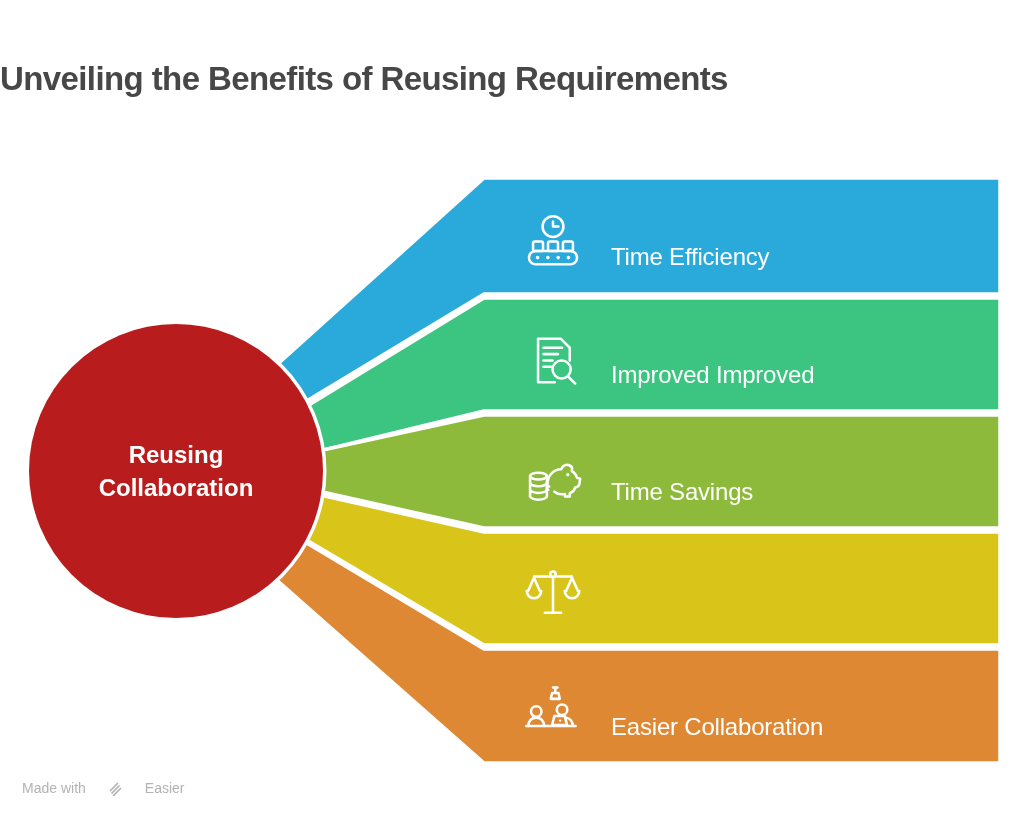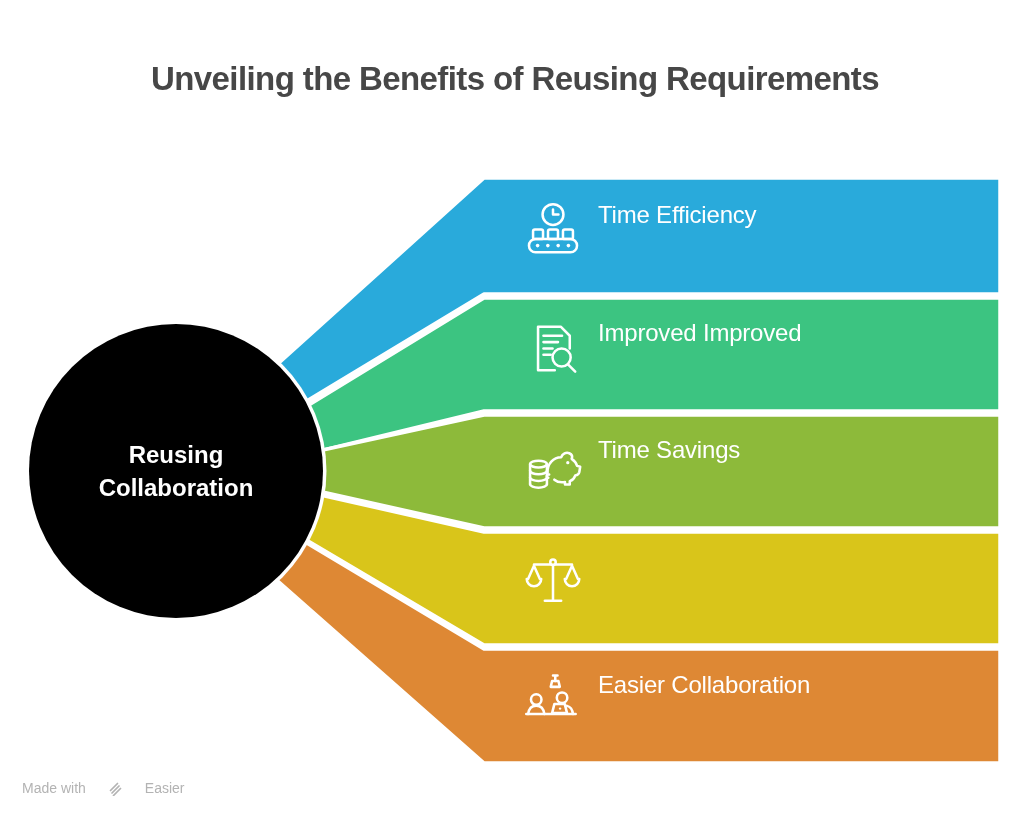--- a/index.html
+++ b/index.html
@@ -1,32 +1,32 @@
 <!DOCTYPE html>
 <html><head>
 <meta charset="utf-8">
 <style>
   html,body{margin:0;padding:0;background:#ffffff;}
   .canvas{
     position:relative;width:1030px;height:824px;background:#ffffff;
     font-family:"Liberation Sans", sans-serif;overflow:hidden;
   }
   .page-title{
-    position:absolute;left:0;right:0;top:60px;text-align:center;
+    position:absolute;left:0;right:0;top:60px;
     font-size:33px;font-weight:bold;letter-spacing:-0.6px;
   }
   .fan-svg{position:absolute;left:0;top:0;}
   .hub-circle{
     position:absolute;left:29px;top:324px;width:294px;height:294px;
     border-radius:50%;box-shadow:0 0 0 3.5px #ffffff;
     display:flex;flex-direction:column;align-items:center;justify-content:center;
   }
   .hub-line{font-size:24px;font-weight:bold;line-height:33px;color:#ffffff;text-align:center;}
   .band-row{
-    position:absolute;height:70px;display:flex;align-items:flex-start;gap:16px;left:524px;
+    position:absolute;height:70px;display:flex;align-items:flex-end;gap:29px;left:524px;
   }
   .band-row .icon-box{width:58px;height:58px;flex:0 0 auto;display:flex;align-items:center;justify-content:center;}
   .band-label{font-size:24px;font-weight:500;color:#ffffff;letter-spacing:-0.2px;white-space:nowrap;}
   .watermark{
     position:absolute;left:22px;top:780px;display:flex;align-items:center;gap:22px;
     font-size:14px;
   }
   .icon-stroke{stroke:#ffffff;fill:none;stroke-width:2.8;stroke-linecap:round;stroke-linejoin:round;}
 </style>
 </head>
@@ -37,21 +37,21 @@
   <div class="page-title" style="color: rgb(71, 71, 71);">Unveiling the Benefits of Reusing Requirements</div>
 
   <svg class="fan-svg" width="1030" height="824" viewBox="0 0 1030 824">
     <polygon points="270,371 484,178 1000,178 1000,294 484,294 295,408" stroke="#ffffff" stroke-width="3.5" stroke-linejoin="round" fill="#29AADB"></polygon>
     <polygon points="299,411 484,298 1000,298 1000,411 484,411 307,454" stroke="#ffffff" stroke-width="3.5" stroke-linejoin="round" fill="#3CC481"></polygon>
     <polygon points="309,453 484,415 1000,415 1000,528 484,528 309,489" stroke="#ffffff" stroke-width="3.5" stroke-linejoin="round" fill="#8DBA3A"></polygon>
     <polygon points="307,492 484,532 1000,532 1000,645 484,645 298,535" stroke="#ffffff" stroke-width="3.5" stroke-linejoin="round" fill="#D9C51A"></polygon>
     <polygon points="300,539 484,649 1000,649 1000,763 484,763 271,575" stroke="#ffffff" stroke-width="3.5" stroke-linejoin="round" fill="#DE8834"></polygon>
   </svg>
 
-  <div class="hub-circle" style="background-color: #000000;">
+  <div class="hub-circle" style="background-color: #b91c1c;">
     <div class="hub-line">Reusing</div>
     <div class="hub-line">Collaboration</div>
   </div>
 
   <div class="band-row" style="top:201px">
     <span class="icon-box">
       <svg width="58" height="58" viewBox="0 0 64 64">
         <g class="icon-stroke">
           <circle cx="32" cy="15" r="11.5"></circle>
           <path d="M32 9.5 L32 15 L38 15"></path>

